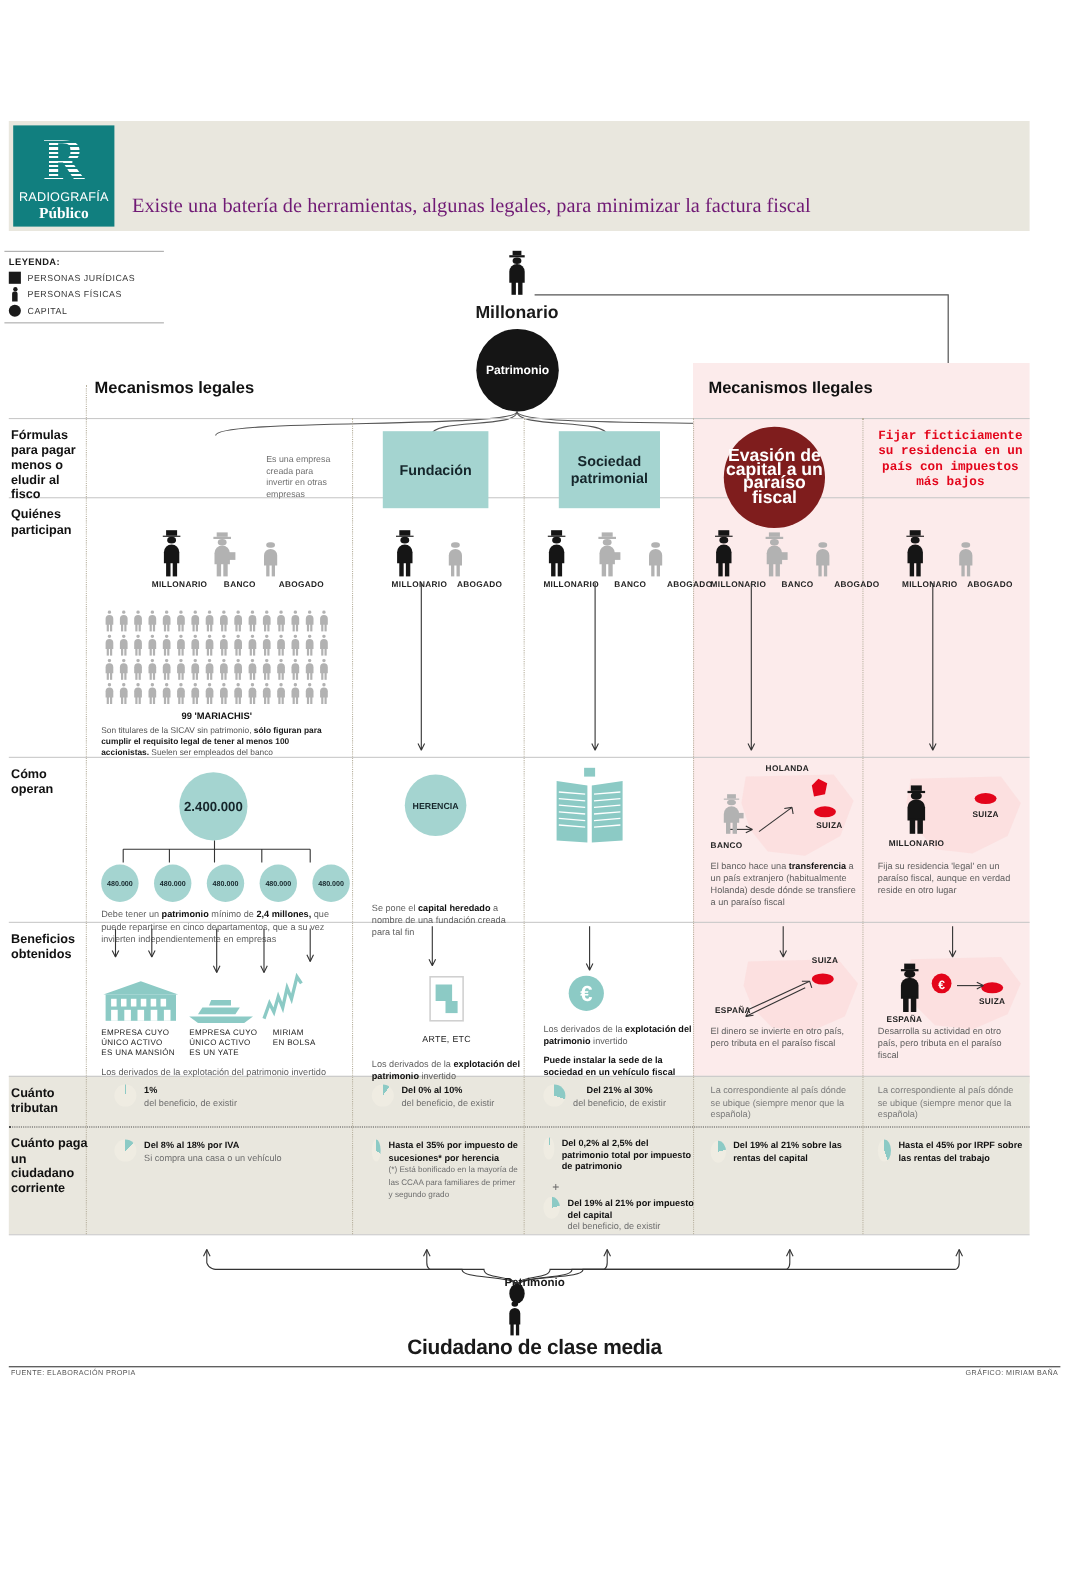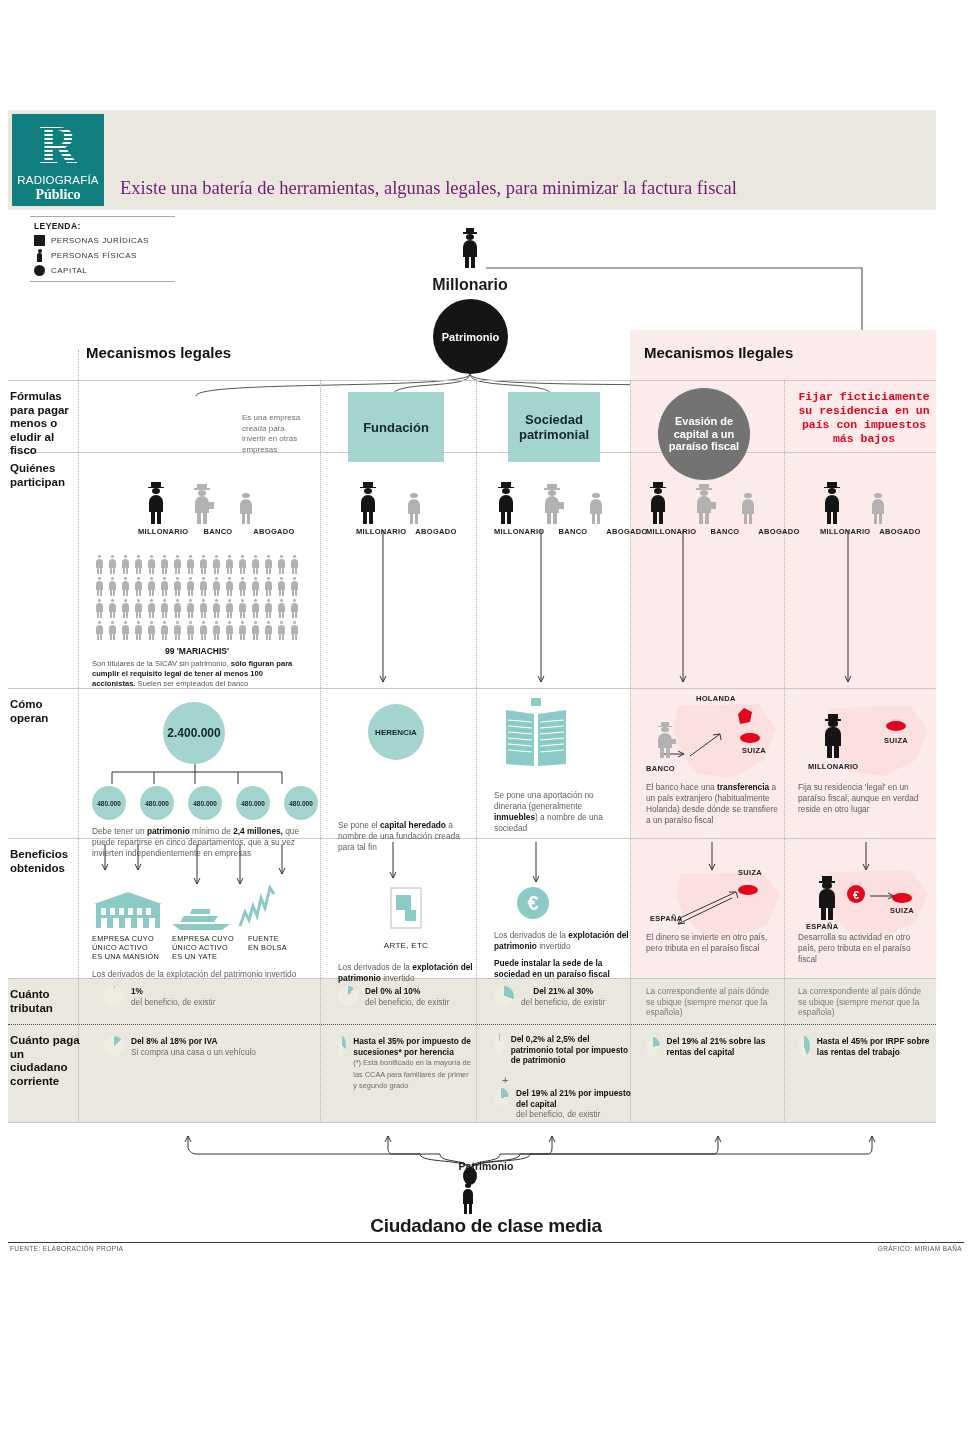--- a/index.html
+++ b/index.html
@@ -41,21 +41,21 @@
     font-weight:700; font-size:47px; line-height:56px; letter-spacing:-1.4px;
     color:#111;
   }
   .subtitle {
     position:absolute; left:112px; top:68px;
     font-family:"Liberation Serif", serif;
     font-size:18.5px; color:#701a75;
   }
 
   
-  .legend { position:absolute; left:4px; top:216px; width:145px;margin-left:26px; }
+  .legend { position:absolute; left:4px; top:228px; width:145px; }
   .legend-rule { border-top:1px solid #aaa; }
   .legend-title { font-size:8.5px; font-weight:700; letter-spacing:.4px; margin:4px 0 3px 4px; }
   .legend-row { display:flex; align-items:center; gap:6px; margin:2px 0 2px 4px; height:13px; }
   .legend-label { font-size:8px; letter-spacing:.5px; color:#333; }
   .sw-square { width:11px; height:11px; background:#1a1a1a; }
   .sw-circle { width:11px; height:11px; border-radius:50%; background:#1a1a1a; }
   .sw-person { width:11px; height:13px; position:relative; }
   .sw-person i { position:absolute; background:#1a1a1a; }
   .sw-person .h { width:4px; height:4px; border-radius:50%; left:3.5px; top:0; }
   .sw-person .b { width:5px; height:9px; left:3px; top:4px; border-radius:2px 2px 0 0; }
@@ -78,23 +78,23 @@
   .rowlabel { position:absolute; left:2px; width:70px; font-weight:700; font-size:11.5px; line-height:13.5px; color:#111; }
 
   
   .cell { position:absolute; }
   .tealbox {
     background:#a4d4d0; color:#15262b; font-weight:700; font-size:13px;
     display:flex; align-items:center; justify-content:center; text-align:center;
   }
   .sidenote { font-size:8px; line-height:10.5px; color:#707070;margin-top:21px; }
   .red-circle {
-    background:#737373; color:#fff; border-radius:50%;
+    background:#7f1d1d; color:#fff; border-radius:50%;
     display:flex; align-items:center; justify-content:center; text-align:center;
-    font-weight:700; font-size:11px; line-height:12.5px;
+    font-weight:700; font-size:16px; line-height:12.5px;
   }
   .red-head { color:#e3051b; font-weight:700; font-size:11.5px; line-height:14px; text-align:center;font-family:Liberation Mono, monospace; }
 
   
   .person { position:relative; display:inline-block; }
   .person i { position:absolute; }
   .person .hat    { left:30%; top:0; width:40%; height:11%; }
   .person .brim   { left:18%; top:11%; width:64%; height:4%; }
   .person .head   { left:32%; top:14%; width:36%; height:15%; border-radius:50%; }
   .person .body   { left:20%; top:30%; width:60%; height:42%; border-radius:7px 7px 0 0; }
@@ -716,21 +716,21 @@
         </div>
         <div style="width:70px;">
           <div class="caption" style="font-weight:400;font-size:7.3px;line-height:9px;text-align:left;">
             <span>EMPRESA CUYO</span><br>
             <span>ÚNICO ACTIVO</span><br>
             <span>ES UN YATE</span>
           </div>
         </div>
         <div style="width:50px;">
           <div class="caption" style="font-weight:400;font-size:7.3px;line-height:9px;text-align:left;">
-            <span>FUENTE</span><br>
+            <span>MIRIAM</span><br>
             <span>EN BOLSA</span>
           </div>
         </div>
       </div>
       <div class="body-txt" style="margin-top:8px;width:215px;">Los derivados de la explotación del patrimonio invertido</div>
     </div>
 
     <div class="cell tax-item" style="left:96px;top:656px;width:200px;">
       <span class="pie" style="background:conic-gradient(#8ccac5 0 3.6deg, #efece2 3.6deg 360deg);"></span>
       <span class="tax-txt">
@@ -861,36 +861,33 @@
             <line x1="10" y1="52" x2="34" y2="54"></line>
           <line x1="42" y1="24" x2="66" y2="22"></line>
             <line x1="42" y1="30" x2="66" y2="28"></line>
             <line x1="42" y1="36" x2="66" y2="34"></line>
           <line x1="42" y1="42" x2="66" y2="40"></line>
             <line x1="42" y1="48" x2="66" y2="46"></line>
             <line x1="42" y1="54" x2="66" y2="52"></line>
         </g>
       </svg>
     </div>
-    <div class="cell body-txt" style="left:486px;top:460px;width:130px;">
-      <span>Se pone una aportación no dineraria (generalmente </span><b>inmuebles</b><span>) a nombre de una sociedad</span>
-    </div>
     <svg class="cell" style="left:518px;top:512px;width:20px;height:48px;">
       <path d="M10,0 L10,40 M10,40 l-3,-6 M10,40 l3,-6" fill="none" stroke="#333" stroke-width="1"></path>
     </svg>
     <div class="cell" style="left:508px;top:556px;">
       <svg width="34" height="34" viewBox="0 0 34 34">
         <circle cx="17" cy="17" r="16" fill="#8ccac5"></circle>
         <text x="17" y="24" font-family="Liberation Sans, sans-serif" font-size="20" font-weight="700" fill="#fff" text-anchor="middle">€</text>
       </svg>
     </div>
     <div class="cell body-txt" style="left:486px;top:600px;width:136px;">
       <span>Los derivados de la </span><b>explotación del patrimonio</b><span> invertido</span>
       <div style="margin-top:6px;"><b>
-Puede instalar la sede de la sociedad en un paraíso fiscal</b></div>
+Puede instalar la sede de la sociedad en un vehículo fiscal</b></div>
     </div>
 
     <div class="cell tax-item" style="left:486px;top:656px;width:140px;text-align:center;">
       <span class="pie" style="background:conic-gradient(#8ccac5 0 108deg, #efece2 108deg 360deg);"></span>
       <span class="tax-txt">
         <b>Del 21% al 30%</b><span>del beneficio, de existir</span>
       </span>
     </div>
     <div class="cell tax-item" style="left:486px;top:704px;width:140px;">
       <span class="pie" style="background:conic-gradient(#8ccac5 0 9deg, #efece2 9deg 360deg);"></span>

